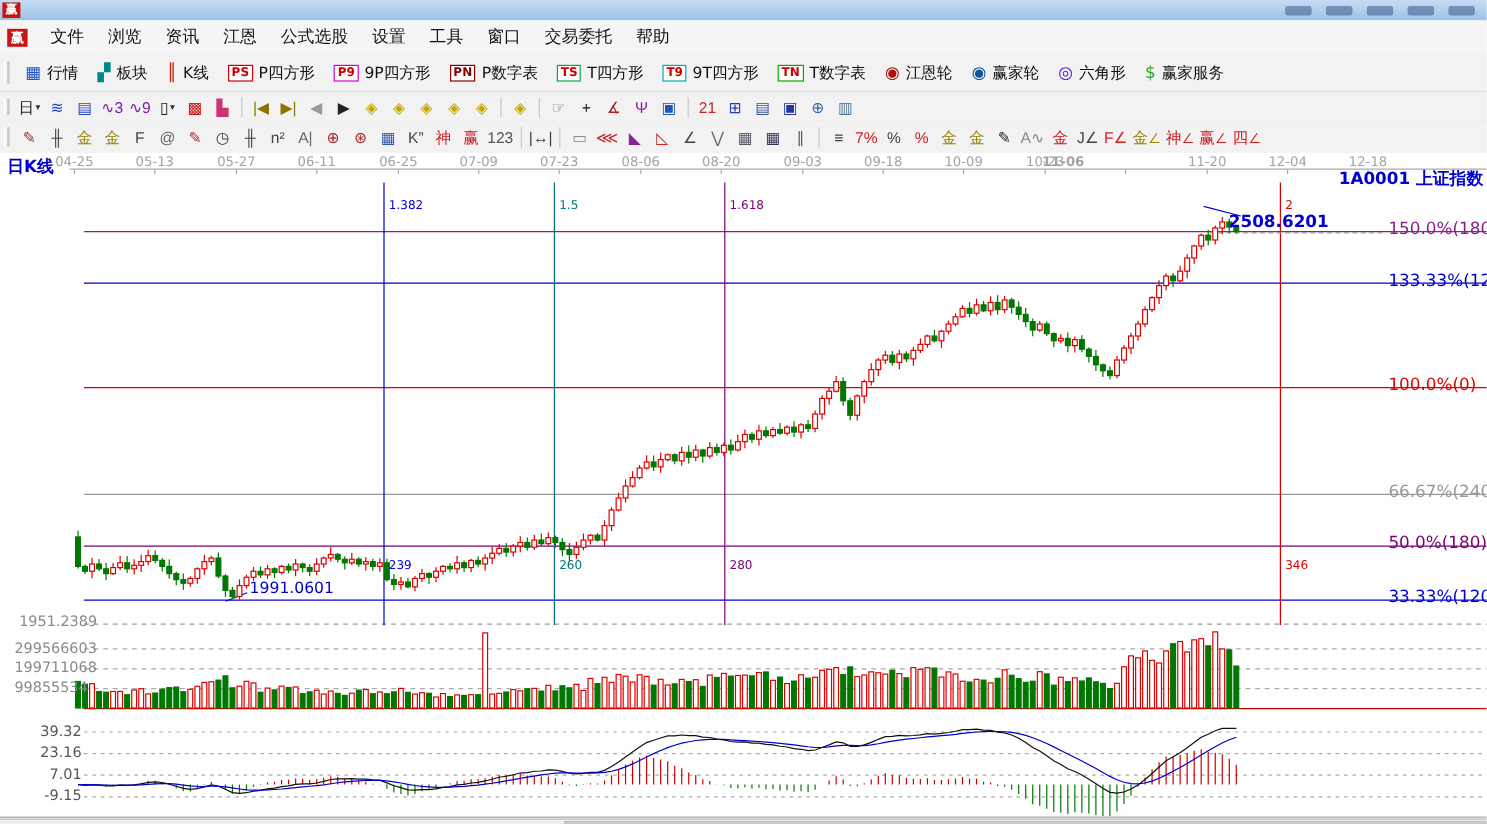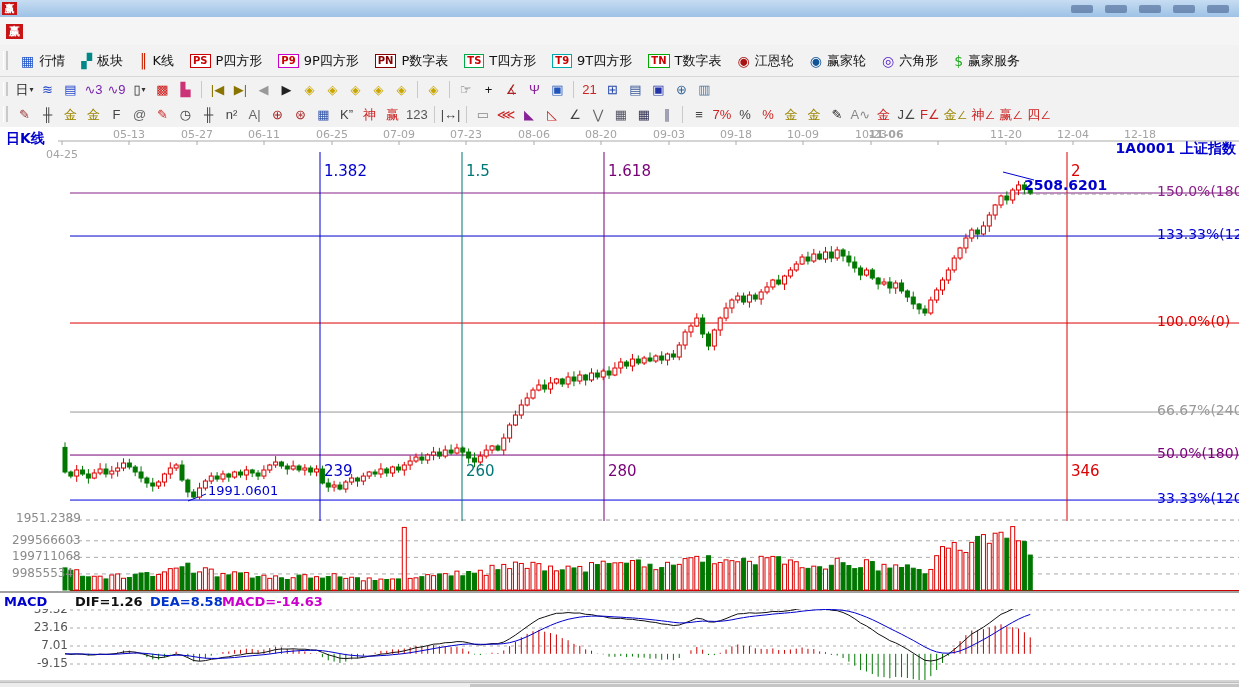--- a/index.html
+++ b/index.html
@@ -30,21 +30,21 @@
     font:inherit;color:#111;cursor:default;height:26px;}
   .tb1-glyph{font-size:14px;line-height:14px;}
   .badge{font-size:10px;font-weight:bold;line-height:12px;padding:0 2px;background:#fff;}
   .tbi{min-width:23px;height:20px;display:flex;align-items:center;justify-content:center;
     background:none;border:1px solid transparent;font-size:13px;line-height:13px;cursor:default;padding:0 1px;}
   .sep{width:1px;height:17px;background:#c9c9c9;margin:0 4px;}
   .dd{font-size:8px;color:#333;margin-left:1px;}
   
   .chart{position:absolute;top:127px;left:0;width:1239px;height:555px;background:#fff;}
   #chart-svg{position:absolute;top:0;left:0;}
-  .lbl{position:absolute;white-space:nowrap;font-size:15px;line-height:13px;z-index:5;}
+  .lbl{position:absolute;white-space:nowrap;font-size:10px;line-height:13px;z-index:5;}
   .datelabel{color:#a3a3a3;font-size:11px;transform:translateX(-50%);top:1px;}
   .klabel{position:absolute;left:6px;top:3px;color:#0000cc;font-size:14px;font-weight:bold;z-index:5;}
   .symlabel{position:absolute;right:3px;top:13px;color:#0000cc;font-size:14px;font-weight:bold;z-index:5;}
   .plabel{font-size:14px;}
   .scale{width:56px;text-align:right;left:12px;color:#8a8a8a;font-size:12px;}
   .peak{color:#0000cc;font-size:14px;font-weight:bold;background:rgba(255,255,255,.0);}
   .low{color:#0000cc;font-size:13px;}
   .macd-header{position:absolute;top:464px;left:0;width:100%;height:16px;background:#fff;
     border-top:2px solid #a0a0a0;font-size:13px;font-weight:bold;z-index:6;}
   .mh{position:absolute;top:1px;}
@@ -66,20 +66,32 @@
     <span></span>
     <span></span>
     <span></span>
     <span></span>
     <span></span>
   </div>
 </div>
 
 <div class="menubar">
   <span class="menu-logo">赢</span>
+  <span id="menu-items" style="display:flex;">
+      <span class="menu-item">文件</span>
+      <span class="menu-item">浏览</span>
+      <span class="menu-item">资讯</span>
+      <span class="menu-item">江恩</span>
+      <span class="menu-item">公式选股</span>
+      <span class="menu-item">设置</span>
+      <span class="menu-item">工具</span>
+      <span class="menu-item">窗口</span>
+      <span class="menu-item">交易委托</span>
+      <span class="menu-item">帮助</span>
+    </span>
 </div>
 
 <div class="toolbar" id="toolbar1">
     <span class="grip"></span>
     <button class="tb1-item">
       <span class="tb1-glyph" style="color: rgb(34, 85, 204);">▦</span>
       <span>行情</span>
     </button>
     <button class="tb1-item">
       <span class="tb1-glyph" style="color: rgb(0, 136, 136);">▞</span>
@@ -1062,21 +1074,21 @@
       <line x1="1018.55" y1="526.811243" x2="1018.55" y2="501.47467779579057" stroke="#cc0000" stroke-width="1"></line>
       <line x1="1024.4" y1="526.811243" x2="1024.4" y2="505.267354247717" stroke="#cc0000" stroke-width="1"></line>
       <line x1="1030.25" y1="526.811243" x2="1030.25" y2="510.3648116231448" stroke="#cc0000" stroke-width="1"></line>
       <polyline points="65.0,526.8 70.8,527.4 76.7,527.0 82.5,527.2 88.4,528.0 94.3,527.9 100.1,527.2 105.9,527.4 111.8,527.0 117.7,526.3 123.5,525.0 129.3,524.6 135.2,525.1 141.1,526.4 146.9,528.2 152.8,530.0 158.6,530.8 164.4,530.2 170.3,528.7 176.1,527.1 182.0,528.1 187.8,530.7 193.7,533.5 199.5,534.2 205.4,533.6 211.3,532.3 217.1,531.7 222.9,530.4 228.8,529.8 234.6,528.5 240.5,527.9 246.3,526.7 252.2,526.2 258.0,526.3 263.9,525.5 269.8,524.1 275.6,522.6 281.4,522.0 287.3,522.1 293.1,521.8 299.0,522.2 304.9,522.2 310.7,522.9 316.5,523.1 322.4,525.4 328.3,527.8 334.1,529.4 339.9,531.2 345.8,531.5 351.6,531.1 357.5,531.1 363.3,530.4 369.2,529.2 375.0,528.5 380.9,527.1 386.8,526.7 392.6,525.5 398.4,525.0 404.3,523.8 410.1,522.4 416.0,520.7 421.8,519.9 427.7,518.6 433.5,517.2 439.4,516.8 445.3,515.7 451.1,515.5 456.9,514.6 462.8,514.7 468.6,515.8 474.5,517.4 480.3,517.9 486.2,517.4 492.0,516.6 497.9,516.6 503.8,515.0 509.6,511.8 515.5,508.0 521.3,503.8 527.1,499.6 533.0,495.5 538.8,491.8 544.7,489.9 550.5,488.0 556.4,486.3 562.3,486.2 568.1,485.5 574.0,486.1 579.8,486.0 585.6,487.3 591.5,487.6 597.4,488.9 603.2,489.5 609.0,490.9 614.9,491.4 620.8,491.3 626.6,492.2 632.4,492.3 638.3,493.3 644.1,493.8 650.0,494.9 655.8,495.5 661.7,496.9 667.5,497.4 673.4,498.5 679.3,498.0 685.1,495.9 690.9,493.7 696.8,491.2 702.6,492.0 708.5,494.9 714.3,495.1 720.2,493.7 726.0,491.6 731.9,489.1 737.8,486.9 743.6,486.6 749.4,485.8 755.3,486.2 761.1,485.9 767.0,485.4 772.8,484.4 778.7,484.7 784.5,484.2 790.4,483.4 796.3,482.4 802.1,481.0 807.9,481.1 813.8,480.6 819.6,481.5 825.5,481.6 831.3,483.2 837.2,483.7 843.0,485.5 848.9,488.2 854.8,491.8 860.6,496.0 866.4,498.9 872.3,502.7 878.1,506.9 884.0,510.1 889.8,513.6 895.7,515.9 901.5,518.9 907.4,522.3 913.3,526.1 919.1,529.8 924.9,533.3 930.8,534.0 936.6,533.0 942.5,530.5 948.3,527.1 954.2,522.6 960.0,517.6 965.9,512.2 971.8,507.0 977.6,503.7 983.4,500.2 989.3,496.1 995.1,491.7 1001.0,487.3 1006.8,484.9 1012.7,482.0 1018.5,480.0 1024.4,480.0 1030.3,480.0" fill="none" stroke="#111111" stroke-width="1"></polyline>
       <polyline points="65.0,526.8 70.8,526.9 76.7,526.9 82.5,527.0 88.4,527.2 94.3,527.4 100.1,527.3 105.9,527.3 111.8,527.3 117.7,527.1 123.5,526.7 129.3,526.3 135.2,526.0 141.1,526.1 146.9,526.5 152.8,527.2 158.6,527.9 164.4,528.4 170.3,528.5 176.1,528.2 182.0,528.2 187.8,528.7 193.7,529.6 199.5,530.5 205.4,531.2 211.3,531.4 217.1,531.4 222.9,531.2 228.8,530.9 234.6,530.5 240.5,529.9 246.3,529.3 252.2,528.7 258.0,528.2 263.9,527.7 269.8,527.0 275.6,526.1 281.4,525.3 287.3,524.6 293.1,524.1 299.0,523.7 304.9,523.4 310.7,523.3 316.5,523.3 322.4,523.7 328.3,524.5 334.1,525.5 339.9,526.6 345.8,527.6 351.6,528.3 357.5,528.8 363.3,529.2 369.2,529.2 375.0,529.0 380.9,528.6 386.8,528.3 392.6,527.7 398.4,527.2 404.3,526.5 410.1,525.7 416.0,524.7 421.8,523.7 427.7,522.7 433.5,521.6 439.4,520.6 445.3,519.7 451.1,518.8 456.9,518.0 462.8,517.3 468.6,517.0 474.5,517.1 480.3,517.3 486.2,517.3 492.0,517.2 497.9,517.1 503.8,516.6 509.6,515.7 515.5,514.1 521.3,512.1 527.1,509.6 533.0,506.8 538.8,503.8 544.7,501.0 550.5,498.4 556.4,496.0 562.3,494.0 568.1,492.3 574.0,491.1 579.8,490.1 585.6,489.5 591.5,489.1 597.4,489.1 603.2,489.2 609.0,489.5 614.9,489.9 620.8,490.2 626.6,490.6 632.4,490.9 638.3,491.4 644.1,491.9 650.0,492.5 655.8,493.1 661.7,493.8 667.5,494.5 673.4,495.3 679.3,495.9 685.1,495.9 690.9,495.4 696.8,494.6 702.6,494.1 708.5,494.2 714.3,494.4 720.2,494.3 726.0,493.7 731.9,492.8 737.8,491.6 743.6,490.6 749.4,489.7 755.3,489.0 761.1,488.4 767.0,487.8 772.8,487.1 778.7,486.6 784.5,486.1 790.4,485.6 796.3,485.0 802.1,484.2 807.9,483.6 813.8,483.0 819.6,482.7 825.5,482.5 831.3,482.6 837.2,482.8 843.0,483.3 848.9,484.3 854.8,485.8 860.6,487.8 866.4,490.1 872.3,492.6 878.1,495.4 884.0,498.4 889.8,501.4 895.7,504.3 901.5,507.2 907.4,510.3 913.3,513.4 919.1,516.7 924.9,520.0 930.8,522.8 936.6,524.9 942.5,526.0 948.3,526.2 954.2,525.5 960.0,523.9 965.9,521.6 971.8,518.7 977.6,515.7 983.4,512.6 989.3,509.3 995.1,505.8 1001.0,502.1 1006.8,498.7 1012.7,495.3 1018.5,492.2 1024.4,489.5 1030.3,487.4" fill="none" stroke="#0000cc" stroke-width="1"></polyline>
       <line x1="0" y1="554" x2="1239" y2="554" stroke="#aaaaaa" stroke-width="1"></line>
     </svg>
   <div class="klabel">日K线</div>
   <div class="symlabel">1A0001  上证指数</div>
   <div id="overlay">
-      <div class="lbl datelabel" style="left: 62px; top: 1px; color: rgb(163, 163, 163); margin-top: 20px;">04-25</div>
+      <div class="lbl datelabel" style="left: 62px; top: 1px; color: rgb(163, 163, 163);">04-25</div>
       <div class="lbl datelabel" style="left: 129px; top: 1px; color: rgb(163, 163, 163);">05-13</div>
       <div class="lbl datelabel" style="left: 197px; top: 1px; color: rgb(163, 163, 163);">05-27</div>
       <div class="lbl datelabel" style="left: 264px; top: 1px; color: rgb(163, 163, 163);">06-11</div>
       <div class="lbl datelabel" style="left: 332px; top: 1px; color: rgb(163, 163, 163);">06-25</div>
       <div class="lbl datelabel" style="left: 399px; top: 1px; color: rgb(163, 163, 163);">07-09</div>
       <div class="lbl datelabel" style="left: 466px; top: 1px; color: rgb(163, 163, 163);">07-23</div>
       <div class="lbl datelabel" style="left: 534px; top: 1px; color: rgb(163, 163, 163);">08-06</div>
       <div class="lbl datelabel" style="left: 601px; top: 1px; color: rgb(163, 163, 163);">08-20</div>
       <div class="lbl datelabel" style="left: 669px; top: 1px; color: rgb(163, 163, 163);">09-03</div>
       <div class="lbl datelabel" style="left: 736px; top: 1px; color: rgb(163, 163, 163);">09-18</div>
@@ -1104,23 +1116,17 @@
       <div class="lbl " style="left: 608px; top: 338px; color: rgb(119, 0, 119);">280</div>
       <div class="lbl " style="left: 1071px; top: 38px; color: rgb(221, 0, 0);">2</div>
       <div class="lbl " style="left: 1071px; top: 338px; color: rgb(221, 0, 0);">346</div>
       <div class="lbl scale" style="left: 12px; top: 475.997px; color: rgb(85, 85, 85);">39.32</div>
       <div class="lbl scale" style="left: 12px; top: 494.004px; color: rgb(85, 85, 85);">23.16</div>
       <div class="lbl scale" style="left: 12px; top: 512px; color: rgb(85, 85, 85);">7.01</div>
       <div class="lbl scale" style="left: 12px; top: 530.007px; color: rgb(85, 85, 85);">-9.15</div>
     </div>
   <div class="lbl peak" id="peak-label" style="left:1024px;top:52px;">2508.6201</div>
   <div class="lbl low" id="low-label" style="left:208px;top:357px;">1991.0601</div>
-  <div class="macd-header">
-    <span class="mh mh1">MACD</span>
-    <span class="mh mh2">DIF=1.26</span>
-    <span class="mh mh3">DEA=8.58</span>
-    <span class="mh mh4">MACD=-14.63</span>
-  </div>
 </div>
 
 <div class="hscroll">
   <div class="hthumb"></div>
 </div>
 
 </body></html>

